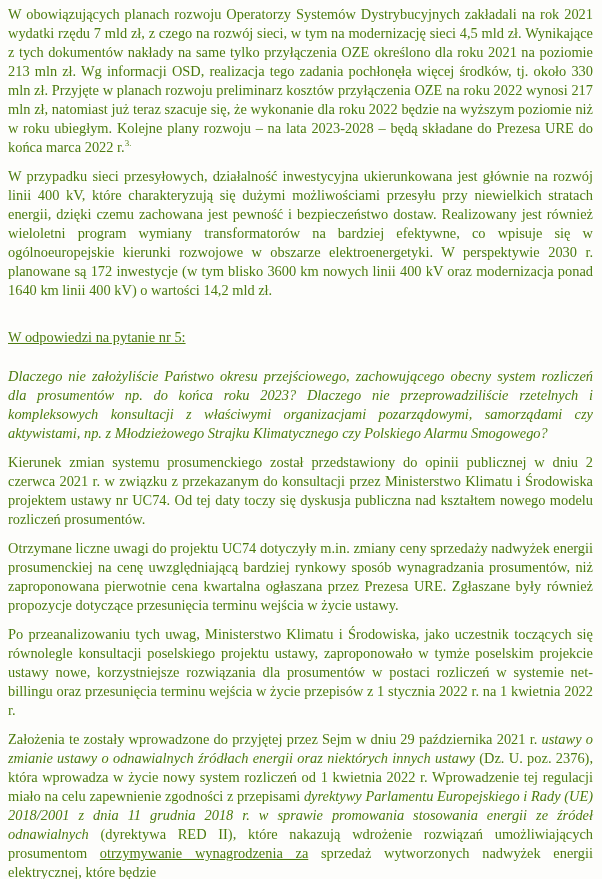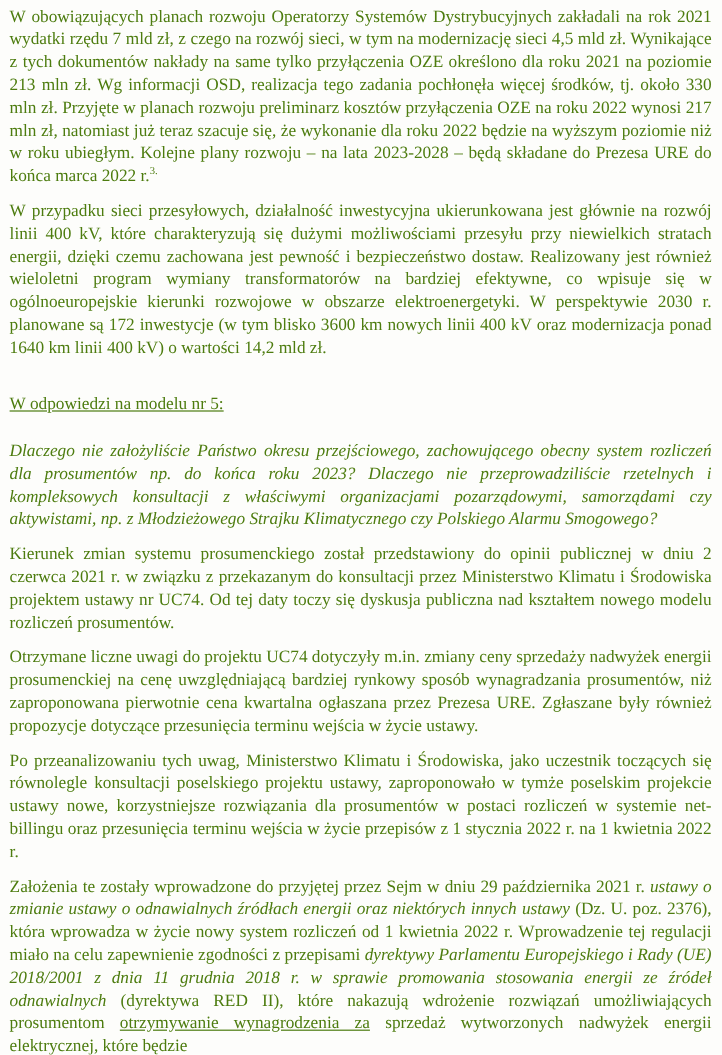--- a/index.html
+++ b/index.html
@@ -49,21 +49,21 @@
   }
   .footnote p { margin: 0; }
 </style>
 </head>
 <body>
 
 <div class="page">
   <div class="content">
       <p class="para body"><span>W obowiązujących planach rozwoju Operatorzy Systemów Dystrybucyjnych zakładali na rok 2021 wydatki rzędu 7 mld zł, z czego na rozwój sieci, w tym na modernizację sieci 4,5 mld zł. Wynikające z tych dokumentów nakłady na same tylko przyłączenia OZE określono dla roku 2021 na poziomie 213 mln zł. Wg informacji OSD, realizacja tego zadania pochłonęła więcej środków, tj. około 330 mln zł. Przyjęte w planach rozwoju preliminarz kosztów przyłączenia OZE na roku 2022 wynosi 217 mln zł, natomiast już teraz szacuje się, że wykonanie dla roku 2022 będzie na wyższym poziomie niż w roku ubiegłym. Kolejne plany rozwoju – na lata 2023-2028 – będą składane do Prezesa URE do końca marca 2022 r.</span><sup class="fn-ref">3.</sup></p>
       <p class="para body"><span>W przypadku sieci przesyłowych, działalność inwestycyjna ukierunkowana jest głównie na rozwój linii 400 kV, które charakteryzują się dużymi możliwościami przesyłu przy niewielkich stratach energii, dzięki czemu zachowana jest pewność i bezpieczeństwo dostaw. Realizowany jest również wieloletni program wymiany transformatorów na bardziej efektywne, co wpisuje się w ogólnoeuropejskie kierunki rozwojowe w obszarze elektroenergetyki. W perspektywie 2030 r. planowane są 172 inwestycje (w tym blisko 3600 km nowych linii 400 kV oraz modernizacja ponad 1640 km linii 400 kV) o wartości 14,2 mld zł.</span></p>
-      <p class="para heading"><span class="seg-underline">W odpowiedzi na modelu nr 5:</span></p>
+      <p class="para heading"><span class="seg-underline">W odpowiedzi na pytanie nr 5:</span></p>
       <p class="para question"><span class="seg-italic">Dlaczego nie założyliście Państwo okresu przejściowego, zachowującego obecny system rozliczeń dla prosumentów np. do końca roku 2023? Dlaczego nie przeprowadziliście rzetelnych i kompleksowych konsultacji z właściwymi organizacjami pozarządowymi, samorządami czy aktywistami, np. z Młodzieżowego Strajku Klimatycznego czy Polskiego Alarmu Smogowego?</span></p>
       <p class="para body"><span>Kierunek zmian systemu prosumenckiego został przedstawiony do opinii publicznej w dniu 2 czerwca 2021 r. w związku z przekazanym do konsultacji przez Ministerstwo Klimatu i Środowiska projektem ustawy nr UC74. Od tej daty toczy się dyskusja publiczna nad kształtem nowego modelu rozliczeń prosumentów.</span></p>
       <p class="para body"><span>Otrzymane liczne uwagi do projektu UC74 dotyczyły m.in. zmiany ceny sprzedaży nadwyżek energii prosumenckiej na cenę uwzględniającą bardziej rynkowy sposób wynagradzania prosumentów, niż zaproponowana pierwotnie cena kwartalna ogłaszana przez Prezesa URE. Zgłaszane były również propozycje dotyczące przesunięcia terminu wejścia w życie ustawy.</span></p>
       <p class="para body"><span>Po przeanalizowaniu tych uwag, Ministerstwo Klimatu i Środowiska, jako uczestnik toczących się równolegle konsultacji poselskiego projektu ustawy, zaproponowało w tymże poselskim projekcie ustawy nowe, korzystniejsze rozwiązania dla prosumentów w postaci rozliczeń w systemie net-billingu oraz przesunięcia terminu wejścia w życie przepisów z 1 stycznia 2022 r. na 1 kwietnia 2022 r.</span></p>
       <p class="para body"><span>Założenia te zostały wprowadzone do przyjętej przez Sejm w dniu 29 października 2021 r. </span><span class="seg-italic">ustawy o zmianie ustawy o odnawialnych źródłach energii oraz niektórych innych ustawy</span><span> (Dz. U. poz. 2376), która wprowadza w życie nowy system rozliczeń od 1 kwietnia 2022 r. Wprowadzenie tej regulacji miało na celu zapewnienie zgodności z przepisami </span><span class="seg-italic">dyrektywy Parlamentu Europejskiego i Rady (UE) 2018/2001 z dnia 11 grudnia 2018 r. w sprawie promowania stosowania energii ze źródeł odnawialnych</span><span> (dyrektywa RED II), które nakazują wdrożenie rozwiązań umożliwiających prosumentom </span><span class="seg-underline">otrzymywanie wynagrodzenia za</span><span> sprzedaż wytworzonych nadwyżek energii elektrycznej, które będzie</span></p>
     </div>
   <div class="footnote">
     <p><sup class="fn-ref">3</sup></p>
   </div>
 </div>

